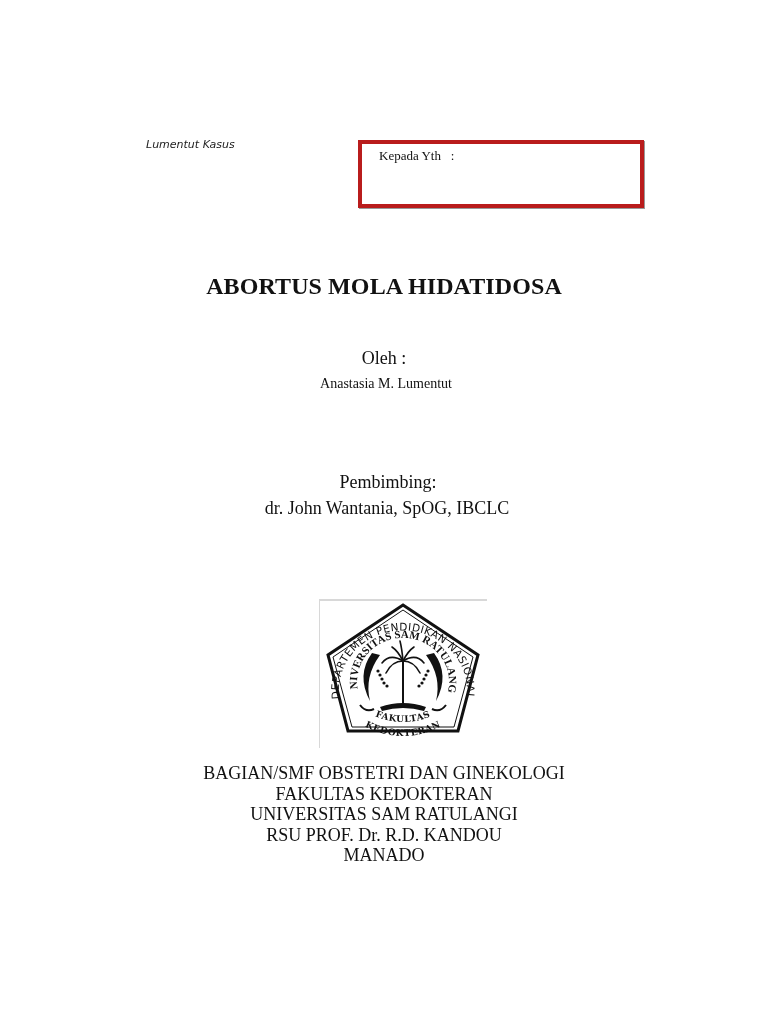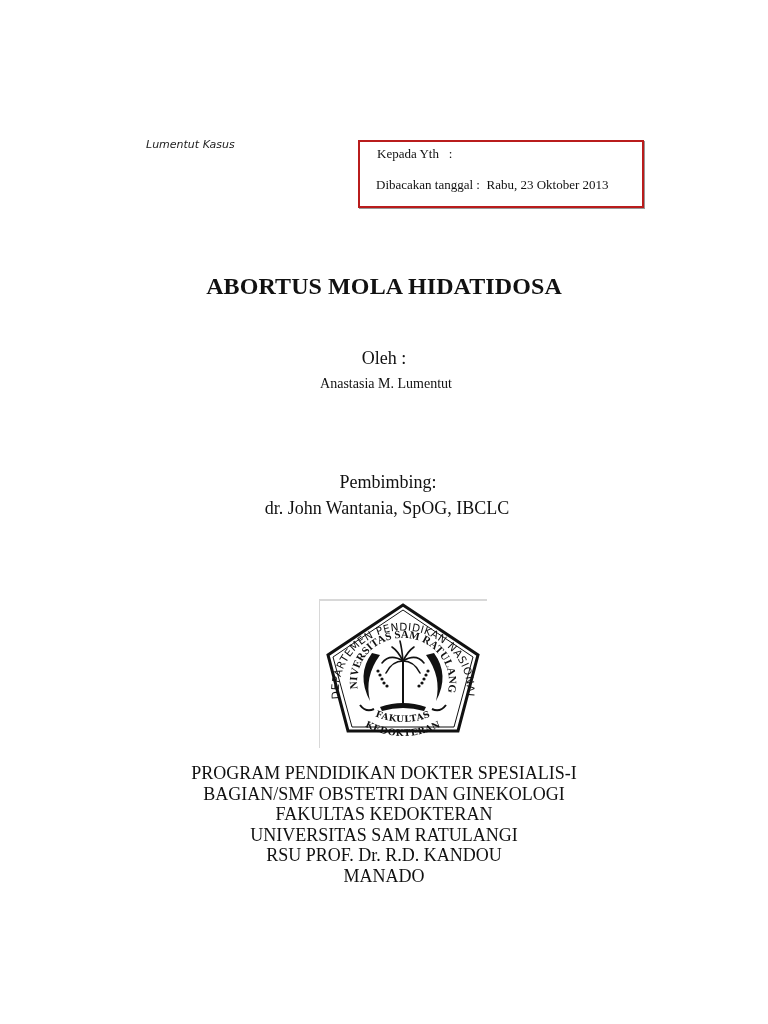--- a/index.html
+++ b/index.html
@@ -25,21 +25,21 @@
       font-size: 11px;
       color: #222;
       white-space: nowrap;
     }
 
     .info-box {
       left: 358px;
       top: 140px;
       width: 286px;
       height: 68px;
-      border: 2px solid #b91c1c;
+      border: 4px solid #b91c1c;
       box-shadow: 1px 1px 0 #999;
       box-sizing: border-box;
     }
     .kepada {
       left: 17px;
       top: 4px;
       font-size: 13px;
       white-space: pre;
     }
     .dibacakan {
@@ -102,21 +102,20 @@
     }
     .institution div { white-space: nowrap; }
   </style>
 </head>
 <body>
 
 <div class="abs laporan">Lumentut Kasus</div>
 
 <div class="abs info-box">
   <div class="abs kepada">Kepada Yth   :</div>
-  <div class="abs dibacakan">Dibacakan tanggal :  Rabu, 23 Oktober 2013</div>
 </div>
 
 <div class="abs centered title">ABORTUS MOLA HIDATIDOSA</div>
 
 <div class="abs centered oleh">Oleh :</div>
 <div class="abs centered author">Anastasia M. Lumentut</div>
 
 <div class="abs centered pembimbing-label">Pembimbing:</div>
 <div class="abs centered pembimbing-name">dr. John Wantania, SpOG, IBCLC</div>
 
@@ -174,19 +173,18 @@
     <text font-family="DejaVu Serif, serif" font-size="9" font-weight="bold" fill="#111" letter-spacing="0.5">
       <textPath href="#arcBottom1" startOffset="50%" text-anchor="middle">FAKULTAS</textPath>
     </text>
     <text font-family="DejaVu Serif, serif" font-size="9" font-weight="bold" fill="#111" letter-spacing="0.5">
       <textPath href="#arcBottom2" startOffset="50%" text-anchor="middle">KEDOKTERAN</textPath>
     </text>
   </svg>
 </div>
 
 <div class="abs centered institution">
-  <div>PROGRAM PENDIDIKAN DOKTER SPESIALIS-I</div>
   <div>BAGIAN/SMF OBSTETRI DAN GINEKOLOGI</div>
   <div>FAKULTAS KEDOKTERAN</div>
   <div>UNIVERSITAS SAM RATULANGI</div>
   <div>RSU PROF. Dr. R.D. KANDOU</div>
   <div>MANADO</div>
 </div>
 
 </body></html>

